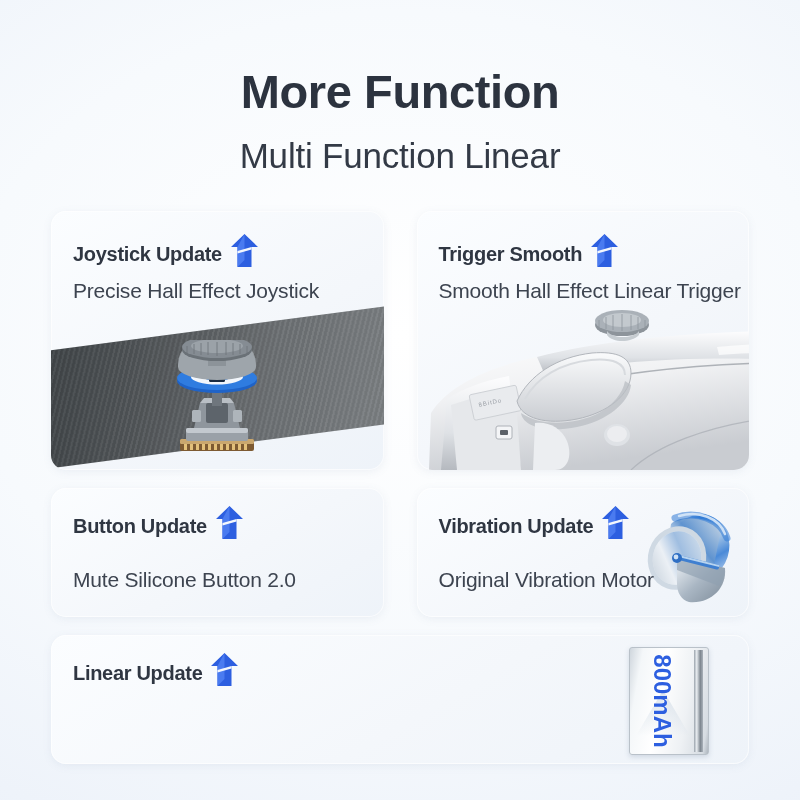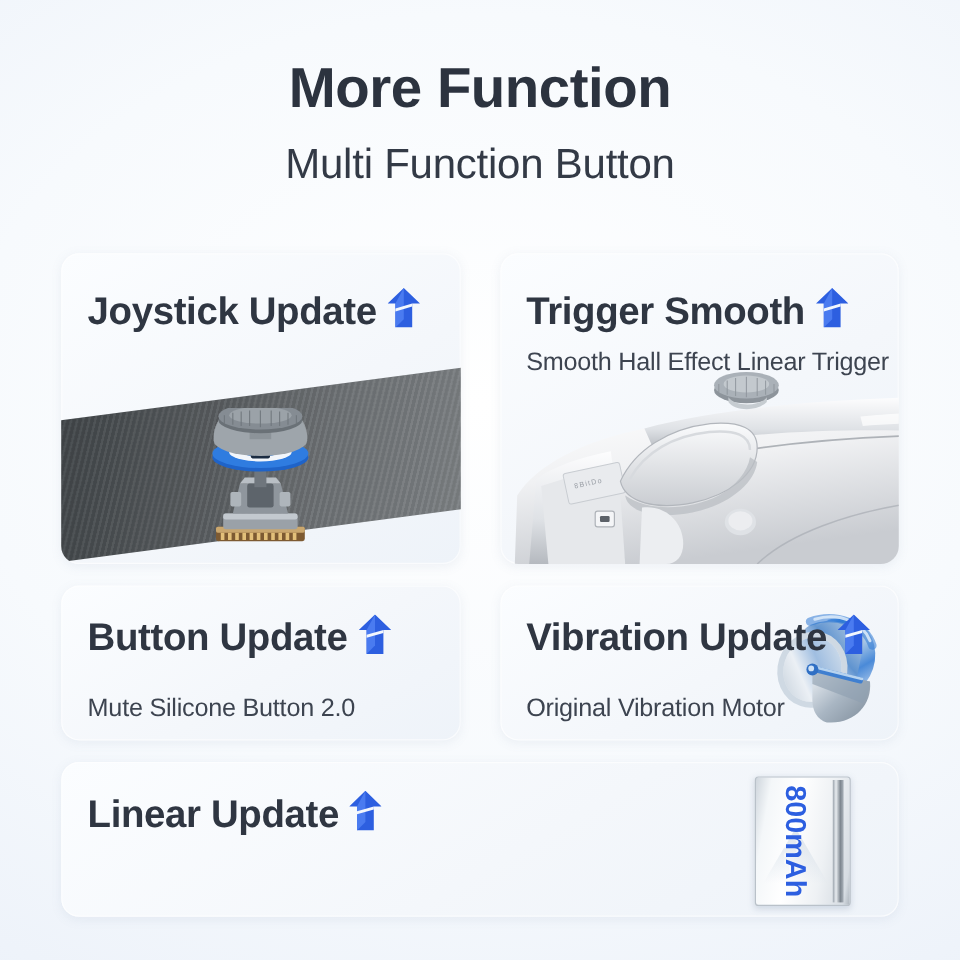--- a/index.html
+++ b/index.html
@@ -20,21 +20,21 @@
 
   .page {
     position: absolute;
     inset: 0;
     padding: 0;
   }
 
   
   .header {
     text-align: center;
-    padding-top: 47px;
+    padding-top: 66px;
   }
   .main-title {
     font-size: 47px;
     font-weight: bold;
     color: #2c333f;
     letter-spacing: -0.4px;
     line-height: 1.12;
   }
   .sub-title {
     font-size: 35px;
@@ -73,21 +73,21 @@
     padding: 30px 0 0 22px;
   }
   .card.short .card-text { padding-top: 25px; }
 
   .card-title-row {
     display: flex;
     align-items: center;
     gap: 9px;
   }
   .card-title {
-    font-size: 32px;
+    font-size: 20px;
     font-weight: bold;
     color: #2f3642;
     letter-spacing: -0.3px;
     white-space: nowrap;
   }
   .card-sub {
     margin-top: 12px;
     font-size: 21px;
     color: #3d4450;
     letter-spacing: -0.2px;
@@ -183,21 +183,21 @@
     text-shadow: 0 1px 1px rgba(255,255,255,0.6);
   }
 </style>
 </head>
 <body>
 
 <div class="page">
 
   <div class="header">
     <div class="main-title">More Function</div>
-    <div class="sub-title">Multi Function Button</div>
+    <div class="sub-title">Multi Function Linear</div>
   </div>
 
   <div class="grid">
 
     <div class="row">
 
       <div class="col">
         <div class="card tall">
 
           <div class="joystick-art">
@@ -260,20 +260,21 @@
 
           <div class="card-text">
             <div class="card-title-row">
               <span class="card-title">Joystick Update</span>
               <svg class="arrow-icon" viewBox="0 0 27 33">
                 <path d="M13.5 0 L27 13 L20.5 13 L20.5 33 L6.5 33 L6.5 13 L0 13 Z" fill="#2d5fe0"></path>
                 <path d="M13.5 0 L6.5 13 L6.5 33 L13.5 26 Z" fill="#4a7bf0"></path>
                 <path d="M6.5 17 L20.5 13 L20.5 15.5 L6.5 19.5 Z" fill="#f3f7fd"></path>
               </svg>
             </div>
+            <div class="card-sub">Precise Hall Effect Joystick</div>
           </div>
         </div>
       </div>
 
       <div class="col">
         <div class="card tall">
 
           <svg class="ctrl-art" viewBox="0 0 345 175" preserveAspectRatio="xMidYMax slice">
             <defs>
               <linearGradient id="shellG" x1="0" y1="0" x2="0.35" y2="1">

